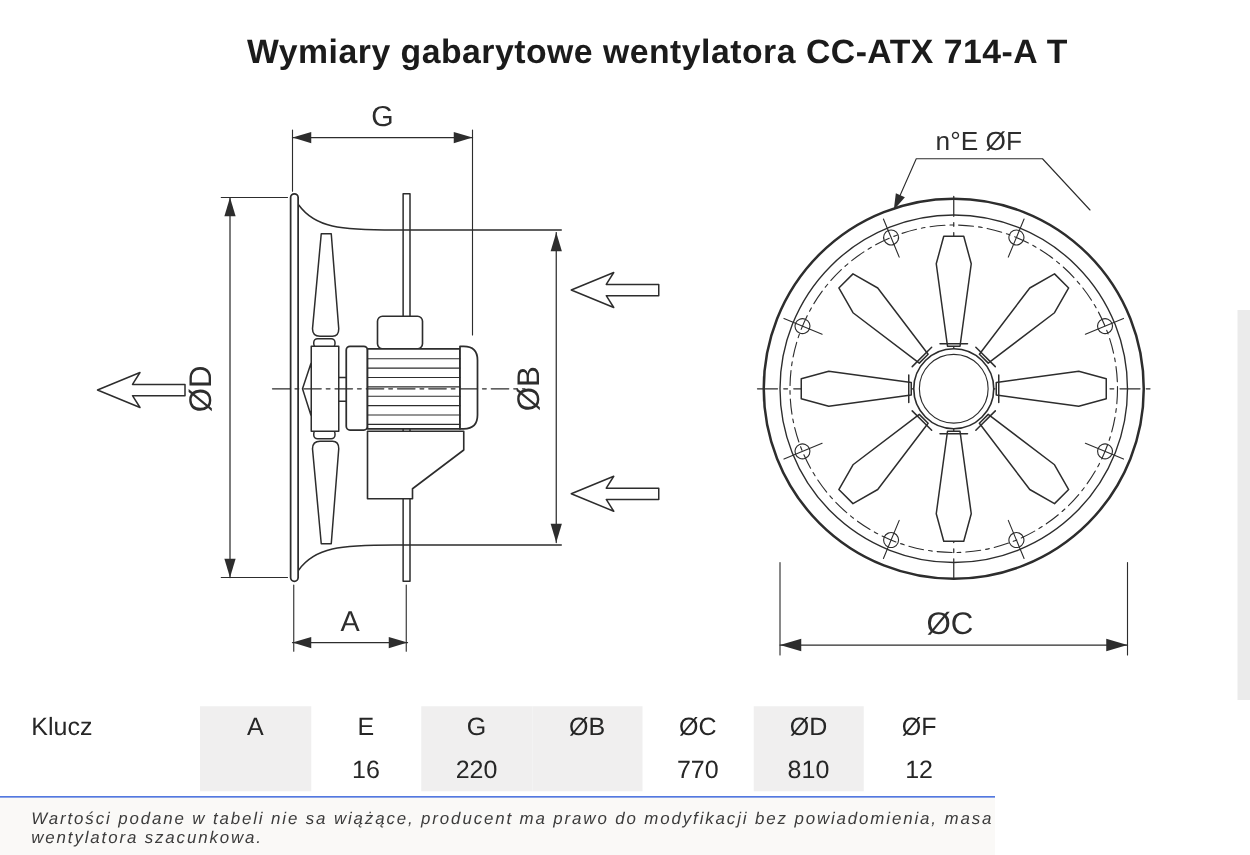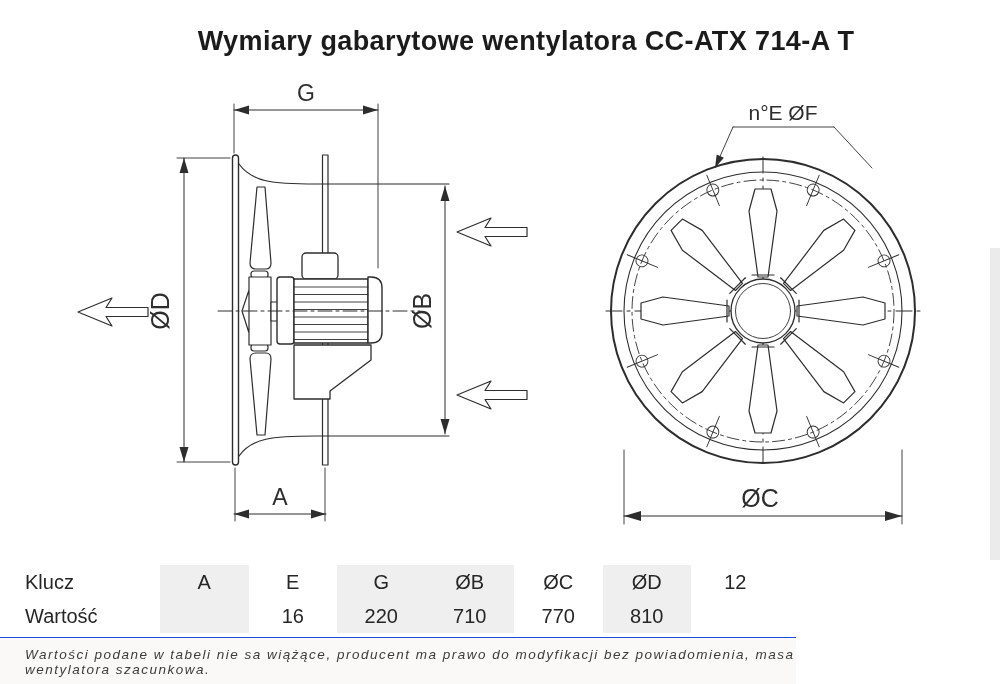--- a/index.html
+++ b/index.html
@@ -155,46 +155,45 @@
         <polygon points="902,516 885,511 885,521" fill="#2d2d2d" stroke="none"></polygon>
         <text x="760" y="507" font-size="25" text-anchor="middle" stroke="none">ØC</text>
       </g>
     </g>
   </svg>
   </div>
 
   <div class="dim-table">
     <div class="rowlabels">
       <div>Klucz</div>
-      <div>Wartość</div>
     </div>
     <div class="col shade">
       <div>A</div>
     </div>
     <div class="col">
       <div>E</div>
       <div>16</div>
     </div>
     <div class="col shade">
       <div>G</div>
       <div>220</div>
     </div>
     <div class="col shade">
       <div>ØB</div>
-      <div>710</div>
     </div>
     <div class="col">
       <div>ØC</div>
       <div>770</div>
     </div>
     <div class="col shade">
       <div>ØD</div>
       <div>810</div>
     </div>
     <div class="col">
+      <div>ØF</div>
       <div>12</div>
     </div>
   </div>
 
   <div class="footer">
     <span>Wartości podane w tabeli nie sa wiążące, producent ma prawo do modyfikacji bez powiadomienia, masa wentylatora szacunkowa.</span>
   </div>
 
   <div class="edge-strip"></div>
 </div>

